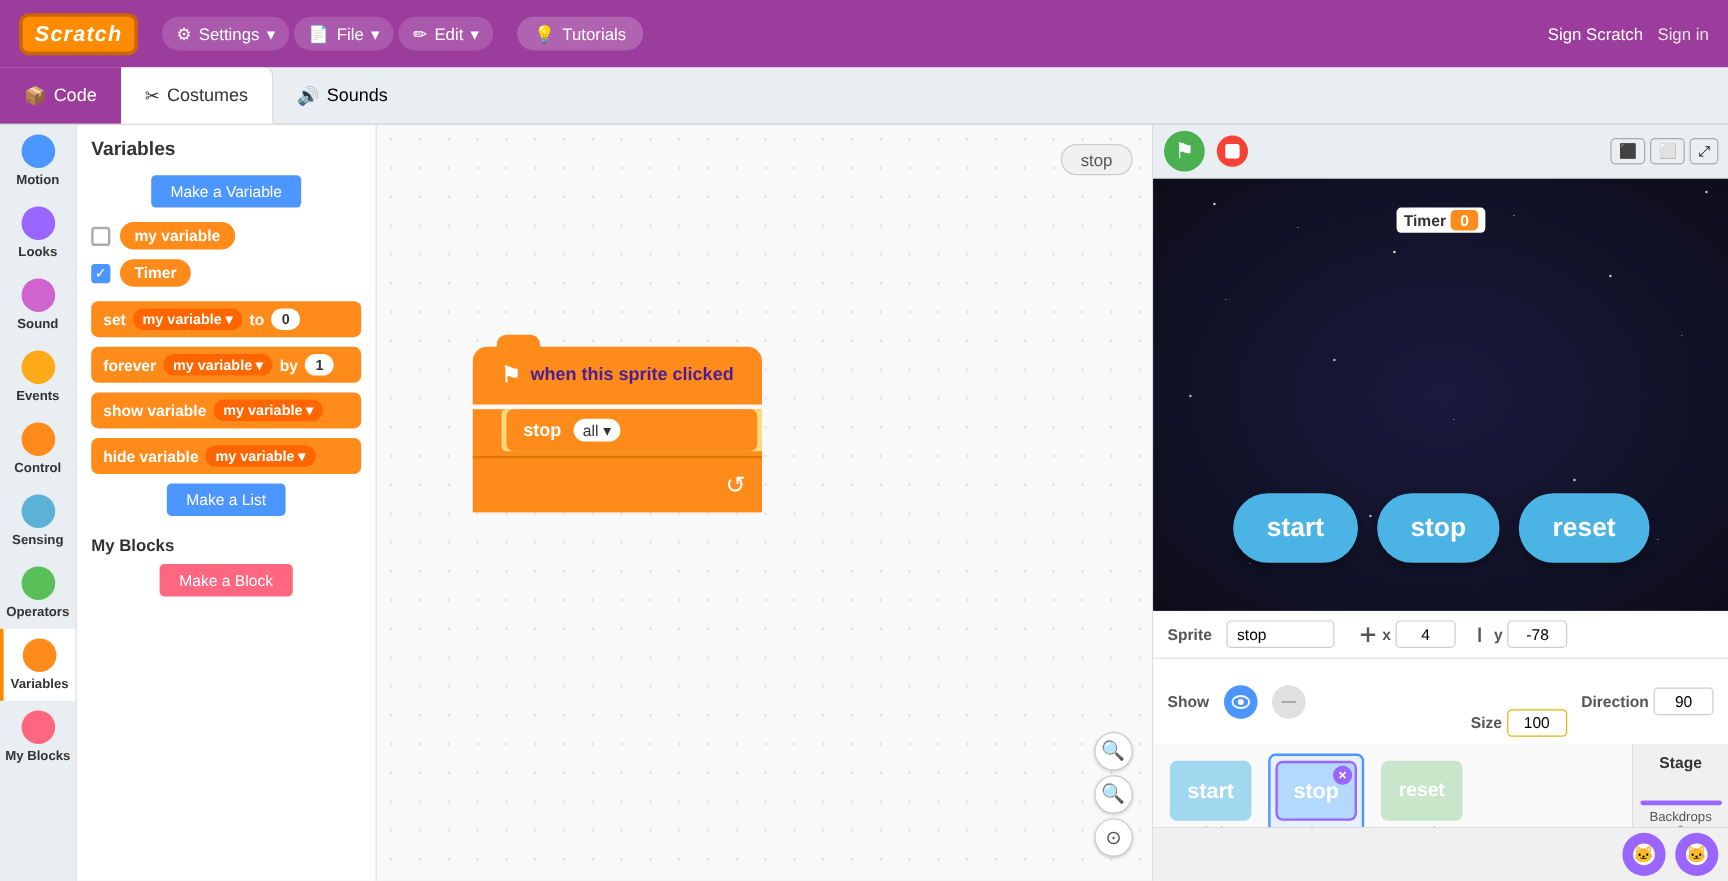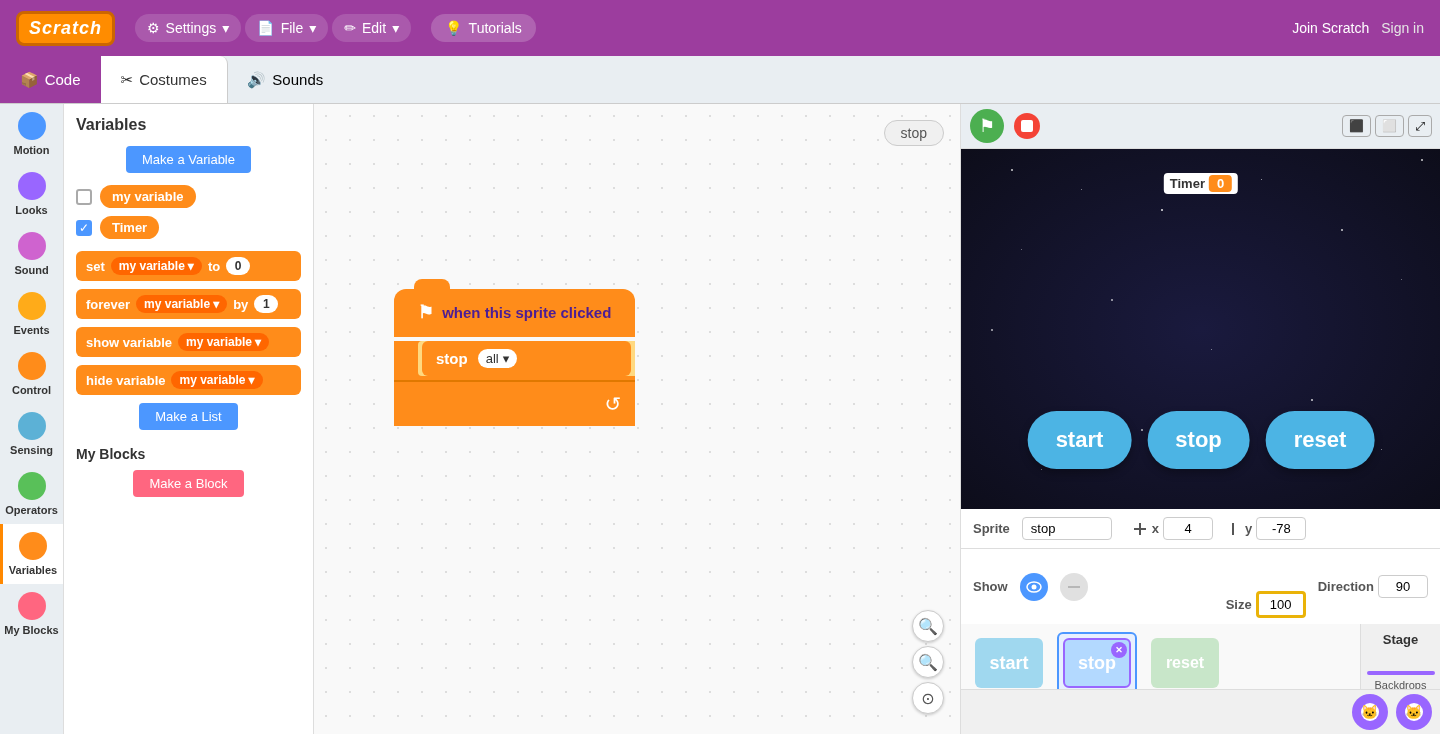--- a/index.html
+++ b/index.html
@@ -193,21 +193,21 @@
     .coord-label { color: #555; font-weight: 600; }
     .coord-input {
       border: 1px solid #ccc; border-radius: 4px; padding: 3px 6px;
       font-size: 13px; width: 50px; text-align: center;
     }
     .sprite-row2 { display: flex; align-items: center; gap: 12px; padding: 6px 12px; background: white; font-size: 13px; }
     .show-label { color: #555; font-weight: 600; }
     .show-eye { width: 28px; height: 28px; background: #4c97ff; border-radius: 50%; display: flex; align-items: center; justify-content: center; cursor: pointer; }
     .show-eye-closed { width: 28px; height: 28px; background: #e0e0e0; border-radius: 50%; display: flex; align-items: center; justify-content: center; cursor: pointer; }
     .size-group { display: flex; align-items: center; gap: 4px; }
-    .size-input { border: 3px solid #eab308; border-radius: 4px; padding: 3px 6px; font-size: 13px; width: 50px; text-align: center; }
+    .size-input { border: 1px solid #eab308; border-radius: 4px; padding: 3px 6px; font-size: 13px; width: 50px; text-align: center; }
     .dir-input { border: 1px solid #ccc; border-radius: 4px; padding: 3px 6px; font-size: 13px; width: 50px; text-align: center; }
 
     
     .sprites-panel {
       display: flex; flex: 1; overflow: hidden;
     }
     .sprites-list {
       flex: 1; overflow-y: auto; padding: 8px; display: flex; flex-wrap: wrap; gap: 8px; align-content: flex-start;
       background: #f9f9f9;
     }
@@ -283,21 +283,21 @@
       <span>✏</span>
       <span>Edit</span>
       <span>▾</span>
     </div>
   </div>
   <button class="btn-tutorials">
     <span>💡</span>
     <span>Tutorials</span>
   </button>
   <div class="nav-right">
-    <a class="btn-join">Join Scratch</a>
+    <a class="btn-join">Sign Scratch</a>
     <span class="btn-signin">Sign in</span>
   </div>
 </div>
 
 <div class="tabbar">
   <div class="tab code">
     <span>📦</span>
     <span>Code</span>
   </div>
   <div class="tab active">

